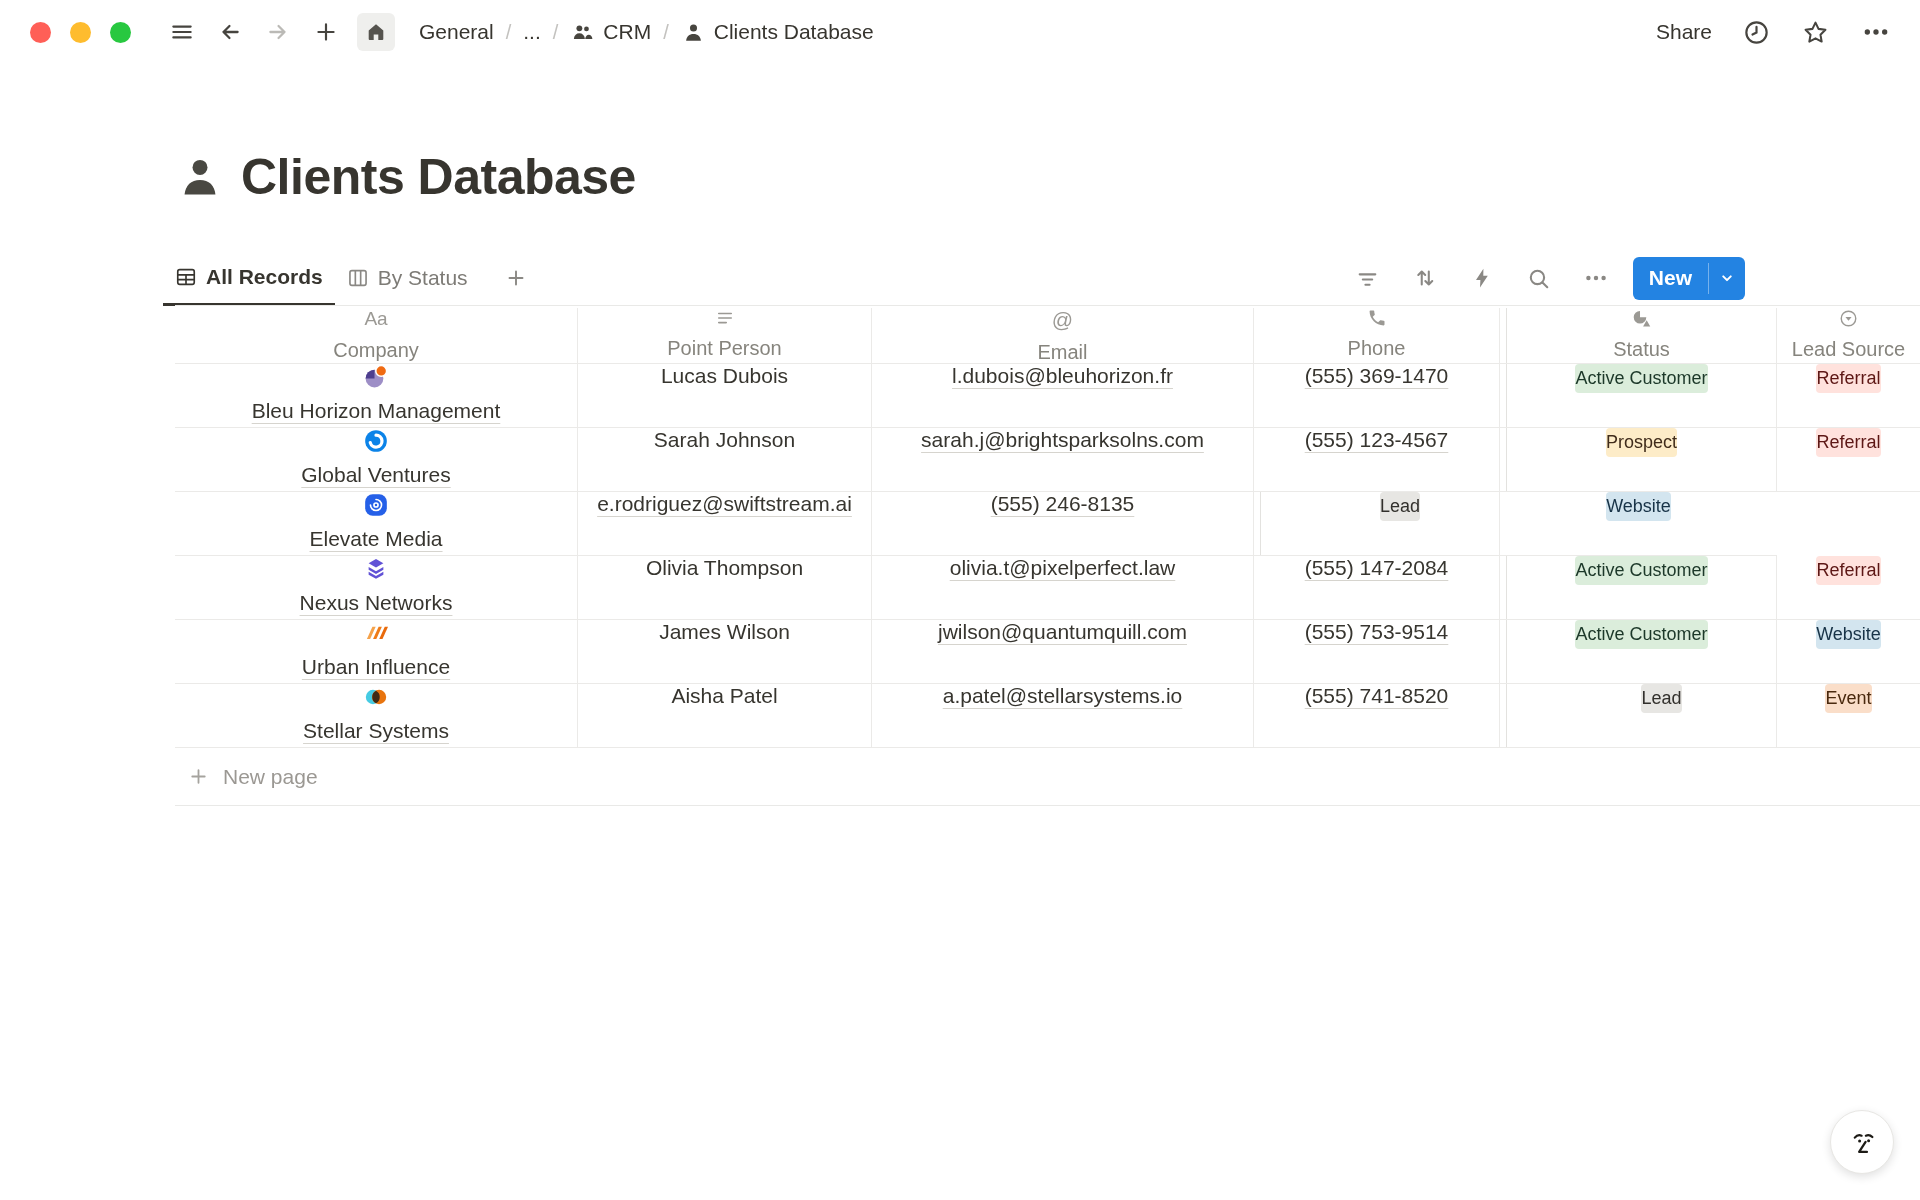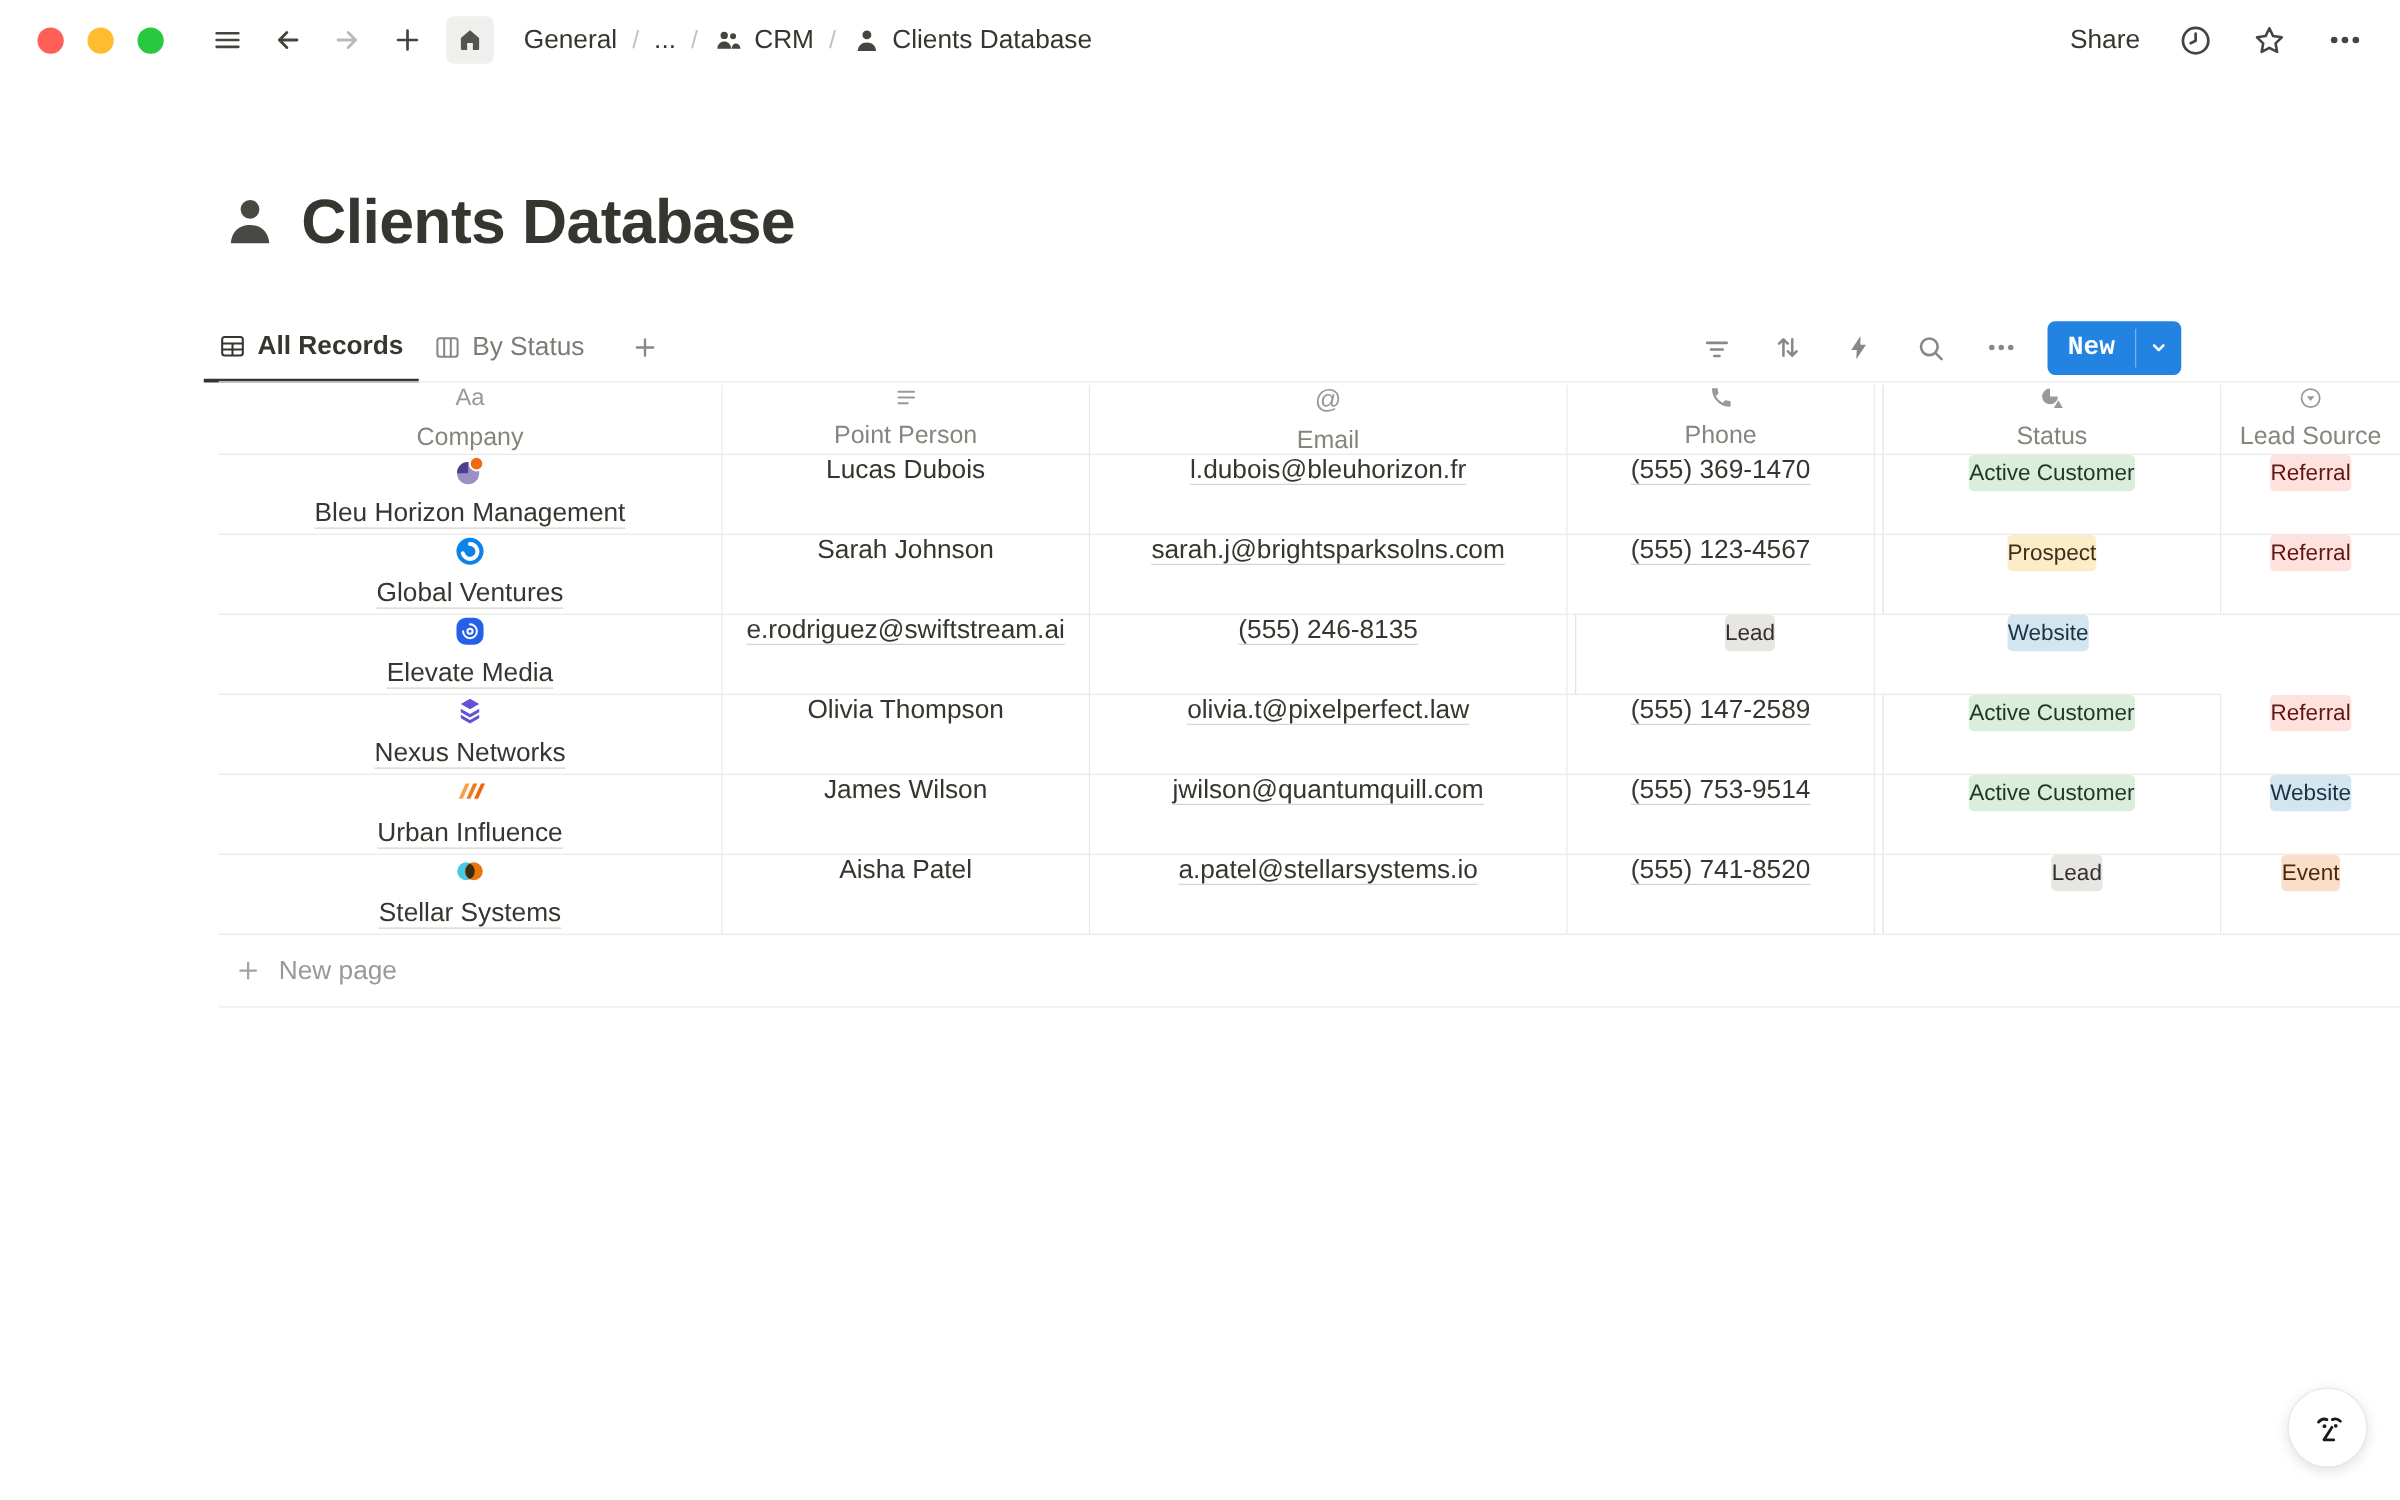--- a/index.html
+++ b/index.html
@@ -27,21 +27,21 @@
   .page-title{font-size:50px;font-weight:700;letter-spacing:-0.5px;color:#37352F;}
   
   .views-row{position:absolute;left:175px;top:250px;width:1570px;height:56px;display:flex;align-items:center;justify-content:space-between;}
   .tabs{display:flex;align-items:center;height:56px;}
   .tab{display:flex;align-items:center;gap:9px;height:56px;padding:0 12px;font-size:21px;box-sizing:border-box;}
   .tab:first-child{margin-left:-12px;}
   .tab.active{color:#37352F;font-weight:700;border-bottom:3px solid #37352F;}
   .tab.inactive{color:#7D7B76;}
   .tab-add{margin-left:12px;}
   .rule{position:absolute;left:175px;top:305px;width:1745px;height:1px;background:#E9E9E7;}
-  .tools{display:flex;align-items:center;gap:29px;font-family:Liberation Mono, monospace;}
+  .tools{display:flex;align-items:center;gap:29px;}
   .tool-ic{display:flex;align-items:center;justify-content:center;width:28px;height:28px;}
   .new-btn{display:flex;align-items:stretch;height:43px;border-radius:6px;background:#2383E2;color:#fff;margin-left:-6px;overflow:hidden;}
   .new-btn .nb-label{display:flex;align-items:center;padding:0 16px;font-size:21px;font-weight:700;}
   .new-btn .nb-split{width:1px;background:rgba(255,255,255,0.38);margin:6px 0;}
   .new-btn .nb-caret{display:flex;align-items:center;justify-content:center;width:36px;}
   
   .db-table{position:absolute;left:175px;top:308px;width:1745px;}
   .thead,.trow{display:grid;grid-template-columns:403px 294px 382px 246px 277px minmax(0,1fr);}
   .th,.td{
     display:flex;align-items:center;gap:9px;padding:0 12px;
@@ -350,21 +350,21 @@
         </svg>
       <span class="u company-name">Nexus Networks</span>
     </div>
     <div class="td">
         <span>Olivia Thompson</span>
       </div>
     <div class="td">
         <span class="u">olivia.t@pixelperfect.law</span>
       </div>
     <div class="td">
-        <span class="u">(555) 147-2589</span>
+        <span class="u">(555) 147-2084</span>
       </div>
     <div class="td col-status">
       <span class="badge" data-color="green">Active Customer</span>
     </div>
     <div class="td">
       <span class="badge" data-color="red">Referral</span>
     </div>
   </div>
 
   <div class="trow">

